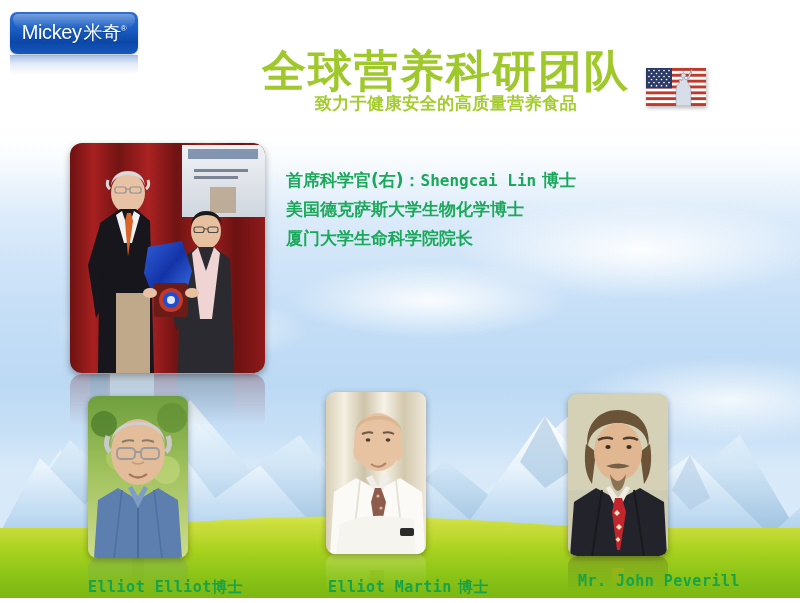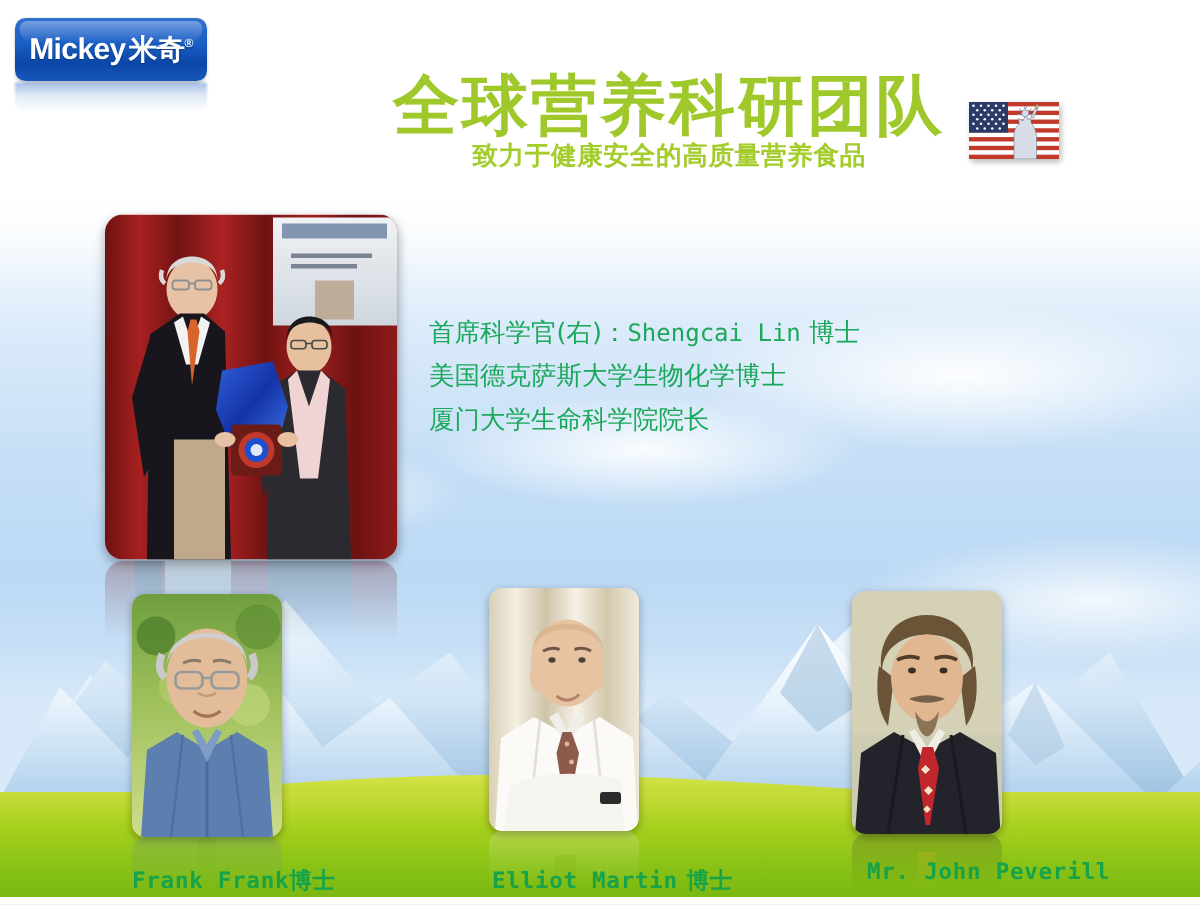--- a/index.html
+++ b/index.html
@@ -44,21 +44,21 @@
     position:relative;width:128px;height:42px;border-radius:7px;
     background:linear-gradient(180deg,#2f6fd0 0%,#1a5ec4 40%,#0b47a8 72%,#1558bb 100%);
     box-shadow:0 1px 2px rgba(0,0,0,.25);
     display:flex;align-items:center;justify-content:center;
   }
   .logo:after{
     content:"";position:absolute;left:3px;top:2px;right:3px;height:15px;border-radius:6px 6px 12px 12px;
     background:linear-gradient(180deg,rgba(255,255,255,.34),rgba(255,255,255,0));
   }
   .logo-text{
-    position:relative;z-index:2;color:#fff;font-weight:bold;font-size:20px;letter-spacing:-.4px;
+    position:relative;z-index:2;color:#fff;font-weight:normal;font-size:20px;letter-spacing:-.4px;
     font-family:"Liberation Sans",sans-serif;white-space:nowrap;text-shadow:0 1px 1px rgba(0,0,0,.3);
   }
   .logo-cn{font-size:19px;margin-left:2px;font-family:"DejaVu Sans",sans-serif;}
   .logo-reg{font-size:8px;vertical-align:super;}
   .logo-refl{
     width:128px;height:20px;border-radius:0 0 7px 7px;margin-top:1px;
     background:linear-gradient(180deg,rgba(26,94,196,.40) 0%,rgba(26,94,196,.12) 45%,rgba(26,94,196,0) 100%);
     filter:blur(.6px);
   }
 
@@ -85,22 +85,22 @@
   .photo-main-refl{
     position:absolute;left:70px;top:374px;width:195px;height:52px;border-radius:0 0 12px 12px;
     overflow:hidden;opacity:.30;transform:scaleY(-1);
     -webkit-mask-image:linear-gradient(180deg,rgba(0,0,0,0) 0%,rgba(0,0,0,.85) 100%);
     mask-image:linear-gradient(180deg,rgba(0,0,0,0) 0%,rgba(0,0,0,.85) 100%);
   }
 
   
   .caption{
     position:absolute;left:286px;top:166px;width:420px;
-    font-family:"DejaVu Sans",sans-serif;font-size:17px;font-weight:normal;color:#1aa85a;
-    line-height:1.72;white-space:nowrap;margin-top:42px;
+    font-family:"DejaVu Sans",sans-serif;font-size:17px;font-weight:bold;color:#1aa85a;
+    line-height:1.72;white-space:nowrap;
   }
   .caption .en{font-family:"DejaVu Sans Mono","Liberation Mono",monospace;font-size:16px;}
 
   
   .portrait{
     position:absolute;width:100px;height:162px;border-radius:9px;overflow:hidden;
     box-shadow:0 2px 6px rgba(0,0,0,.33);
   }
   .p1{left:88px;top:396px;}
   .p2{left:326px;top:392px;}
@@ -408,20 +408,20 @@
     <path d="M47,104 L54,104 L58,118 L52,156 L49,156 L44,118 Z" fill="#c0262b"></path>
     <path d="M49,116 l3,3 -3,3 -3,-3 Z" fill="#f2e2c8"></path>
     <path d="M51,130 l3,3 -3,3 -3,-3 Z" fill="#f2e2c8"></path>
     <path d="M50,143 l2.5,2.5 -2.5,2.5 -2.5,-2.5 Z" fill="#f2e2c8"></path>
   </svg>
   <svg class="portrait-refl r3" viewBox="0 0 100 36" preserveAspectRatio="none">
     <rect width="100" height="36" fill="#23242b"></rect>
     <rect x="44" y="0" width="12" height="24" fill="#c0262b"></rect>
   </svg>
 
-  <div class="name n1"><span>Frank Frank</span><span class="cn">博士</span></div>
+  <div class="name n1"><span>Elliot Elliot</span><span class="cn">博士</span></div>
 
   <div class="name n2"><span>Elliot Martin</span><span class="cn"> 博士</span></div>
 
   <div class="name n3"><span>Mr. John Peverill</span><span class="cn"></span></div>
 
   <div class="bottom-edge"></div>
 </div>
 
 </body></html>

